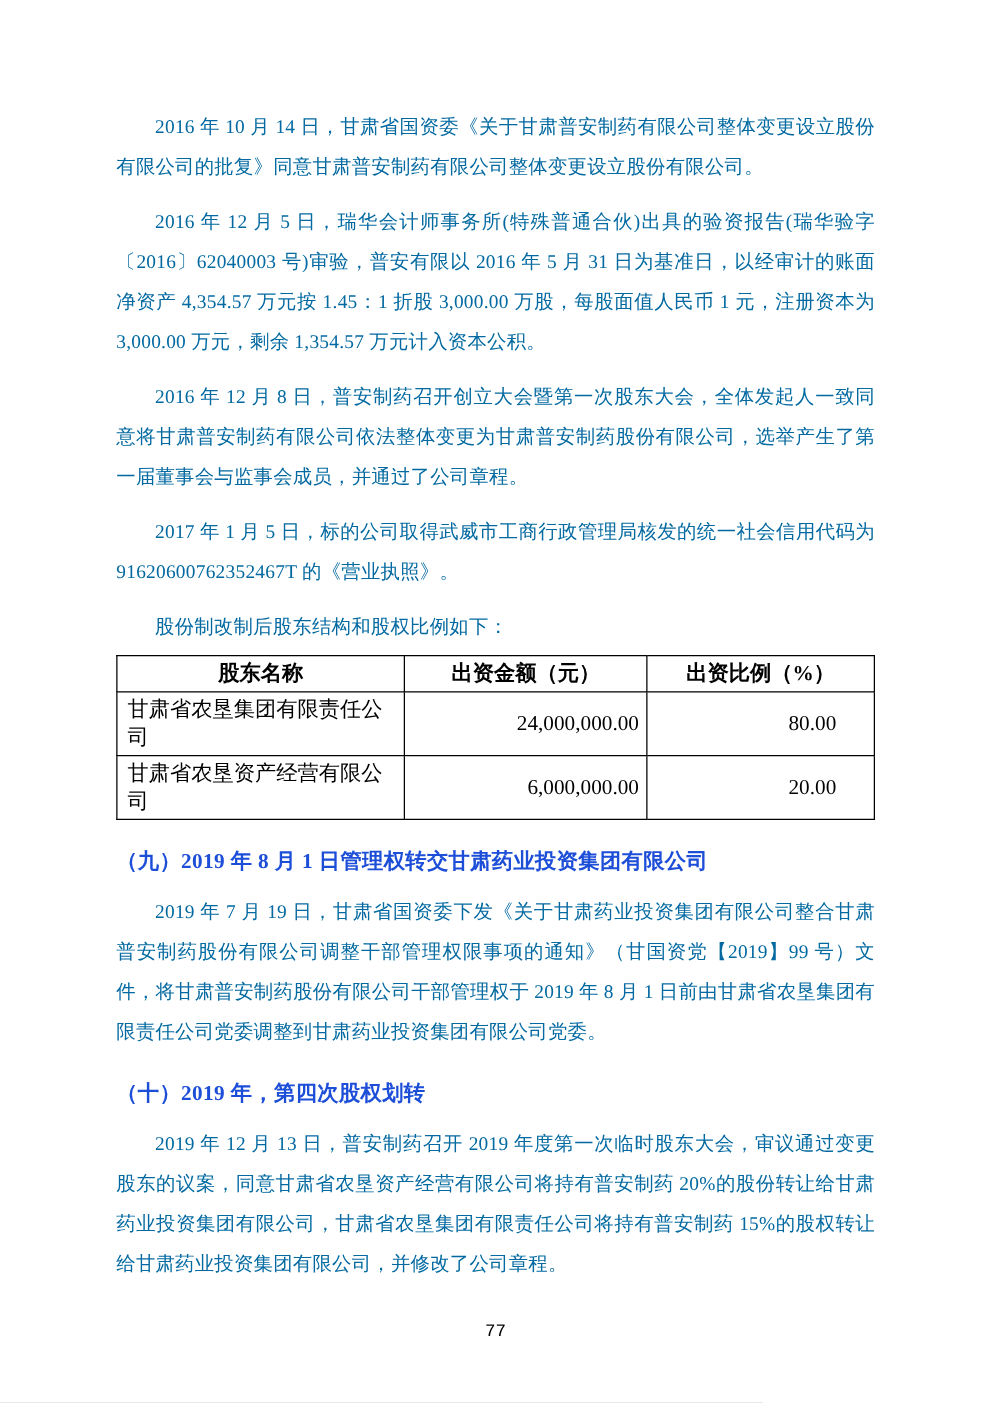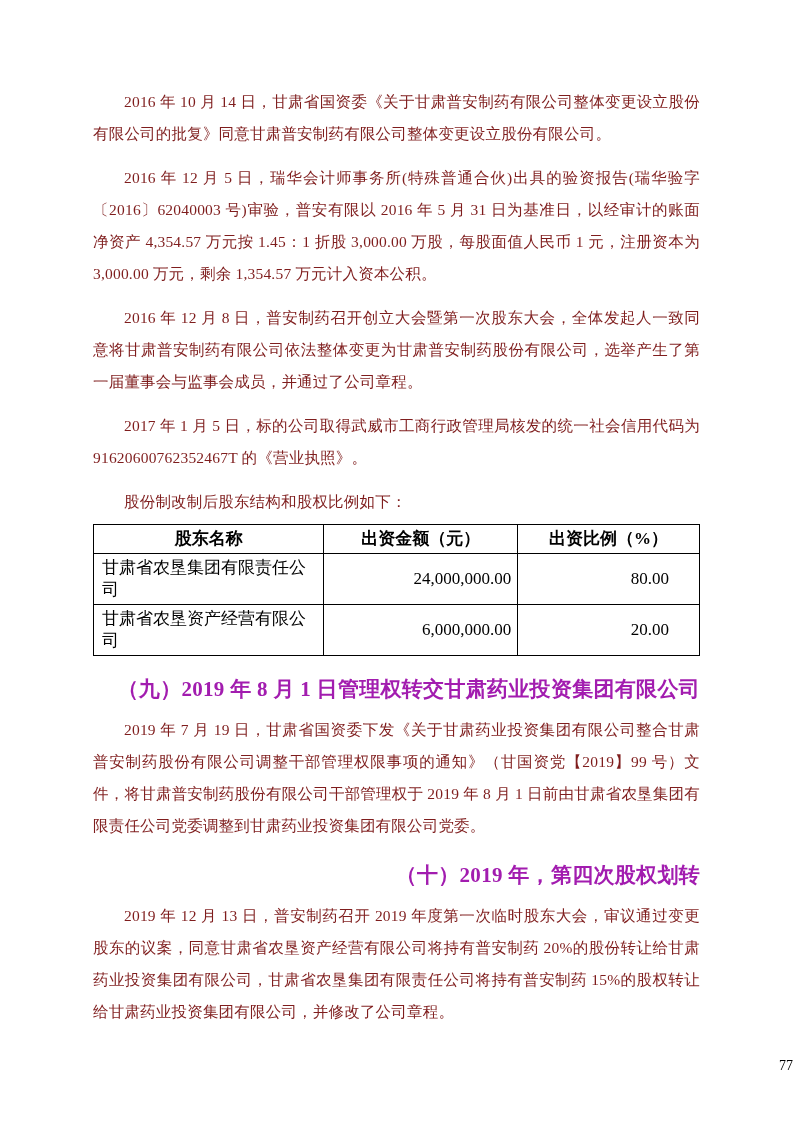--- a/index.html
+++ b/index.html
@@ -23,33 +23,33 @@
   .content {
     width: 607px;
   }
   p.para {
     margin: 0 0 0 0;
     font-size: 15.5px;
     line-height: 32px;
     text-align: justify;
     text-justify: inter-ideograph;
     text-indent: 2em;
-    color: #7f1d1d;
+    color: #0369a1;
     letter-spacing: 0.2px;
   }
   .gap {
     height: 12px;
   }
   h2.heading {
-    font-size: 21px;
+    font-size: 17px;
     font-weight: bold;
     margin: 0;
     line-height: 34px;
-    text-align: right;
-    color: #a21caf;
+    text-align: left;
+    color: #1d4ed8;
     letter-spacing: 0.3px;
   }
   table.shtable {
     border-collapse: collapse;
     width: 100%;
     margin: 6px 0 0 0;
     font-size: 17px;
   }
   table.shtable td, table.shtable th {
     border: 1px solid #000;
@@ -76,23 +76,24 @@
     font-weight: bold;
   }
   table.shtable tbody tr.total td.ratio {
     font-weight: normal;
   }
   .page-number {
     position: absolute;
     bottom: 48px;
     left: 0;
     width: 100%;
-    text-align: right;
+    text-align: center;
     font-size: 14px;
     color: #000;
+    font-family: Liberation Mono, monospace;
   }
 </style>
 </head>
 <body>
 
 <div class="page">
   <div class="content">
 
     <p class="para">2016 年 10 月 14 日，甘肃省国资委《关于甘肃普安制药有限公司整体变更设立股份有限公司的批复》同意甘肃普安制药有限公司整体变更设立股份有限公司。</p>
     <div class="gap"></div>

